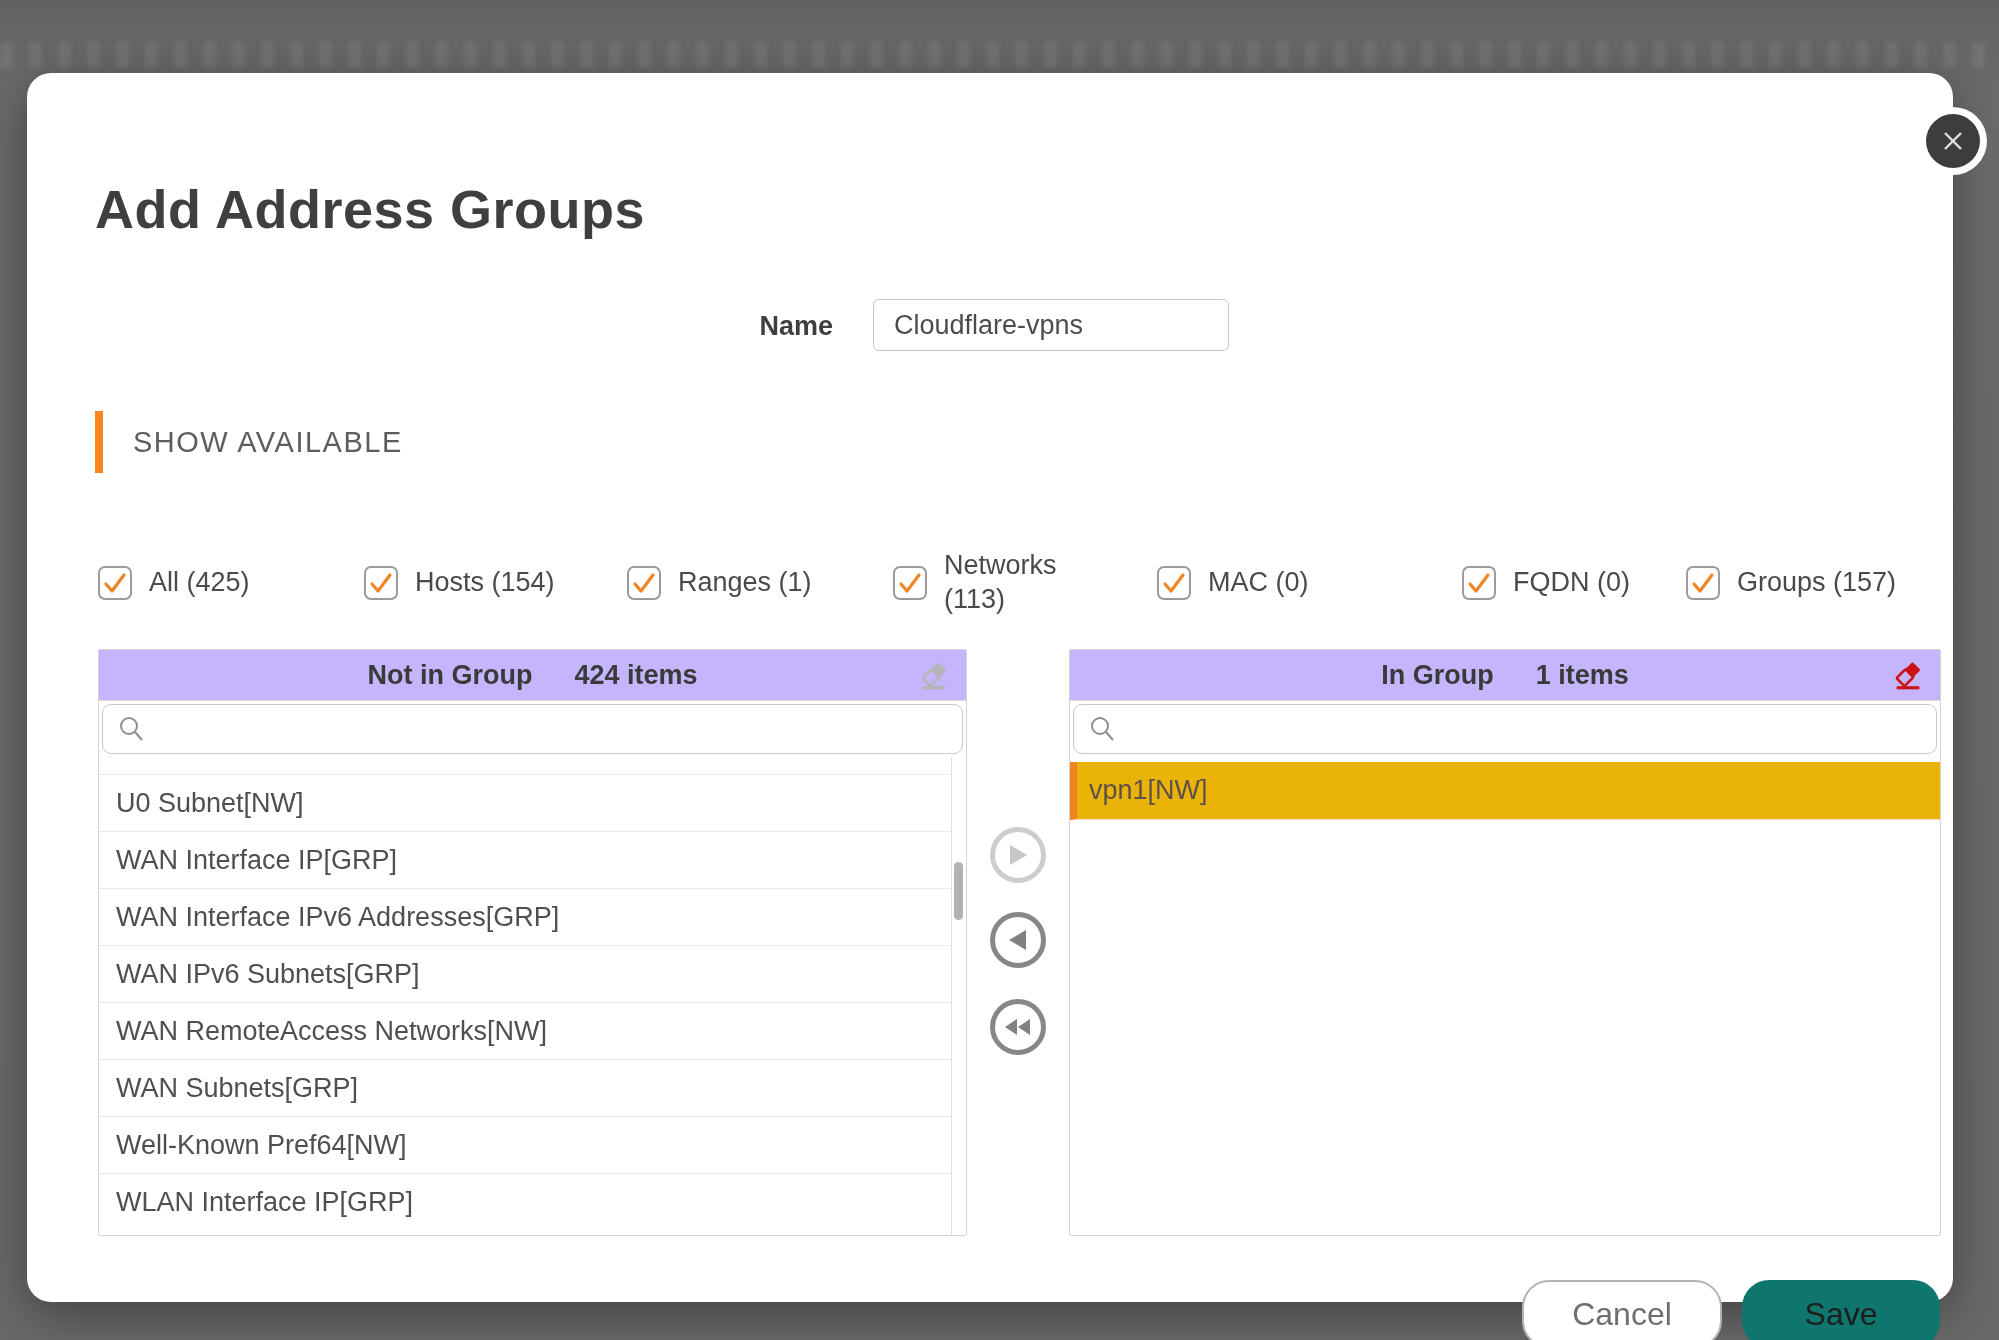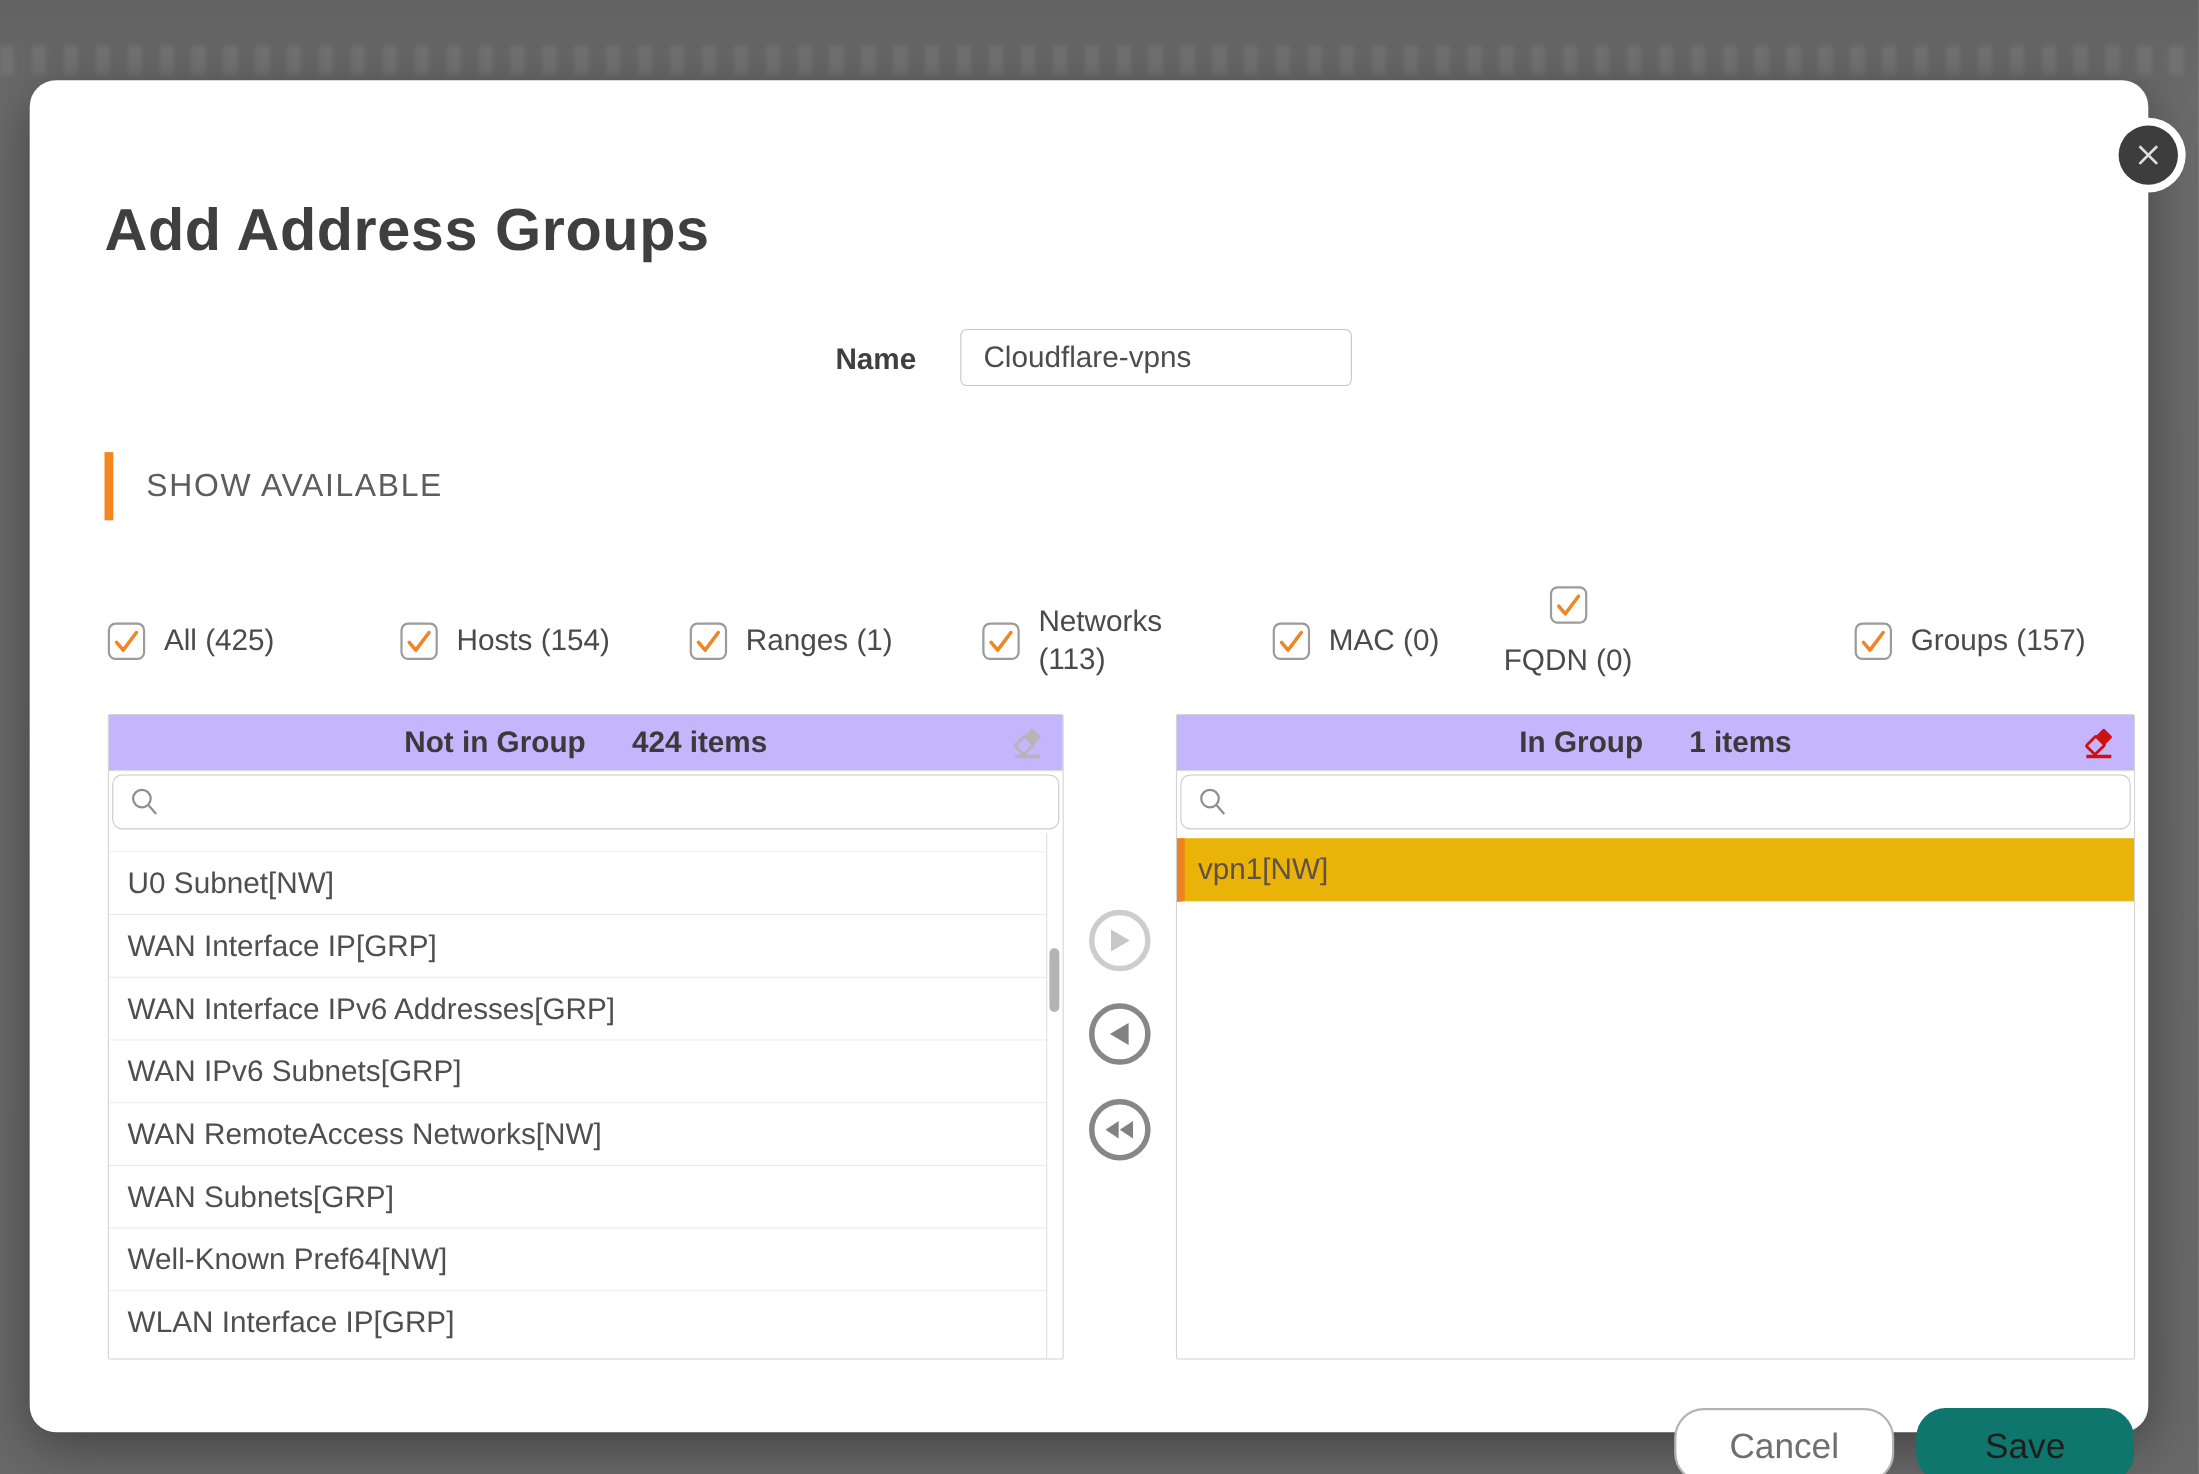--- a/index.html
+++ b/index.html
@@ -153,21 +153,21 @@
     <span class="filter-label two-line">Networks (113)</span>
   </div>
   <div class="filter-item" style="left:1130px;">
     <span class="checkbox">
       <svg width="26" height="26" viewBox="0 0 26 26">
           <polyline points="4,14 10,21 22,5" fill="none" stroke="#ef8626" stroke-width="3.2" stroke-linecap="round" stroke-linejoin="round"></polyline>
         </svg>
     </span>
     <span class="filter-label">MAC (0)</span>
   </div>
-  <div class="filter-item" style="left:1340px;flex-direction:column;">
+  <div class="filter-item" style="left:1435px;">
     <span class="checkbox">
       <svg width="26" height="26" viewBox="0 0 26 26">
           <polyline points="4,14 10,21 22,5" fill="none" stroke="#ef8626" stroke-width="3.2" stroke-linecap="round" stroke-linejoin="round"></polyline>
         </svg>
     </span>
     <span class="filter-label">FQDN (0)</span>
   </div>
   <div class="filter-item" style="left:1659px;">
     <span class="checkbox">
       <svg width="26" height="26" viewBox="0 0 26 26">

